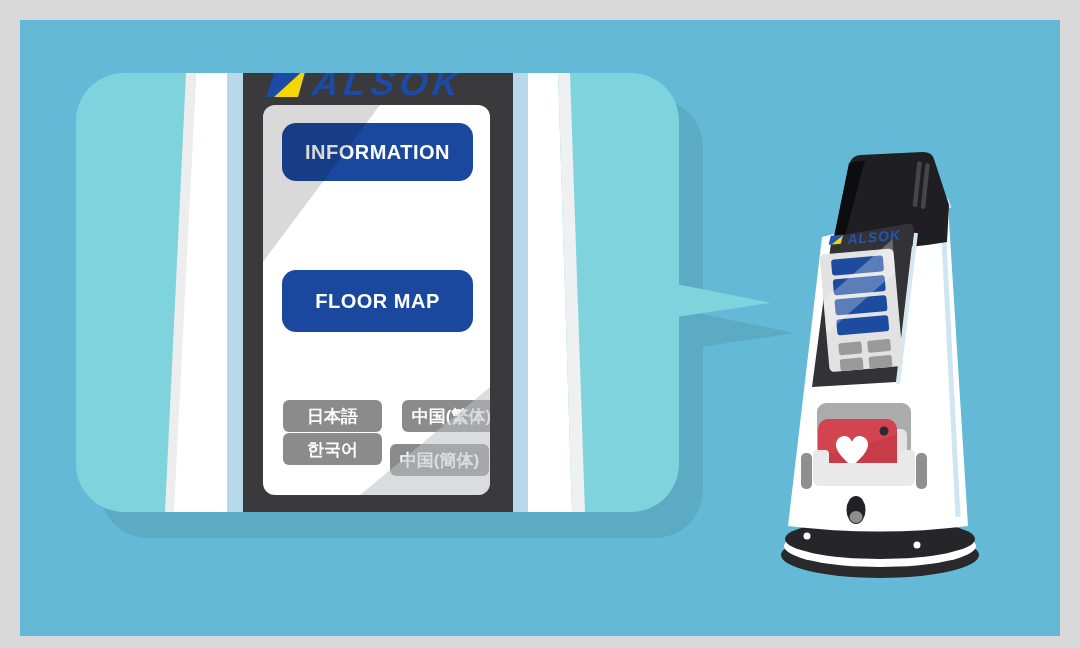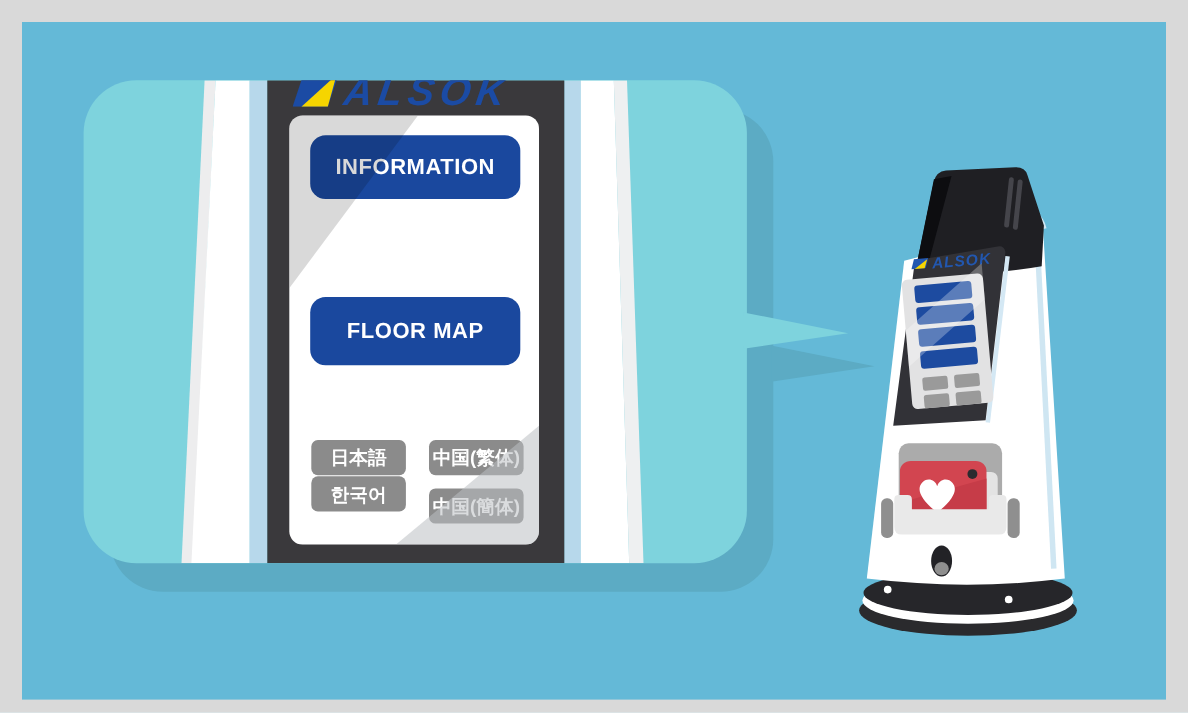--- a/index.html
+++ b/index.html
@@ -20,25 +20,25 @@
   .brand .wordmark{margin-left:5px;font-size:36px;line-height:34px;font-weight:bold;font-style:italic;
     color:#1b4ba4;letter-spacing:5px;transform:skewX(-8deg);white-space:nowrap;}
   .screen{position:absolute;left:20px;top:32px;width:227px;height:390px;border-radius:12px;background:#ffffff;overflow:hidden;}
   .menu-btn{position:absolute;left:19px;width:191px;border:none;border-radius:14px;background:#1a489e;color:#ffffff;
     font-family:inherit;font-size:20px;font-weight:700;letter-spacing:.5px;line-height:1.12;
     display:flex;align-items:center;justify-content:center;text-align:center;padding:0 6px;box-sizing:border-box;cursor:pointer;}
   .btn1{top:18px;height:58px;}
   .btn2{top:85px;height:60px;}
   .btn3{top:165px;height:62px;}
   .btn4{top:225px;height:58px;}
-  .lang-btn{position:absolute;width:86px;height:32px;border:none;border-radius:6px;background:#8b8b8b;color:#ffffff;
+  .lang-btn{position:absolute;width:99px;height:32px;border:none;border-radius:6px;background:#8b8b8b;color:#ffffff;
     font-family:inherit;font-size:17px;font-weight:600;display:flex;align-items:center;justify-content:center;
     padding:0;cursor:pointer;white-space:nowrap;}
   .lang1{left:20px;top:295px;}
-  .lang2{left:127px;top:295px;}
+  .lang2{left:139px;top:295px;}
   .lang3{left:20px;top:328px;}
   .lang4{left:127px;top:339px;}
   .glare{position:absolute;inset:0;pointer-events:none;}
   .glare-tl{background:rgba(0,0,0,0.15);clip-path:polygon(0 0,117px 0,0 157px);}
   .glare-br{background:rgba(188,191,194,0.55);clip-path:polygon(97px 390px,227px 282px,227px 390px);}
 
   
   .robot{position:absolute;left:760px;top:125px;}
 </style>
 </head>

